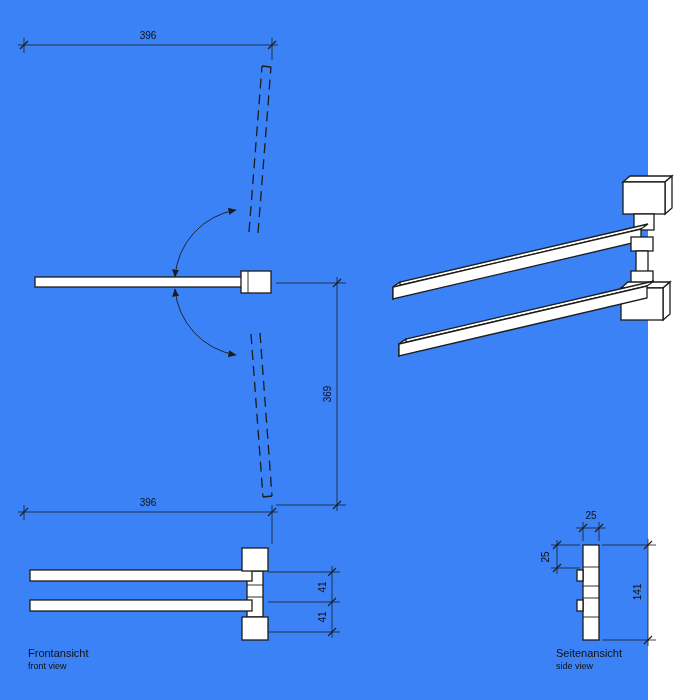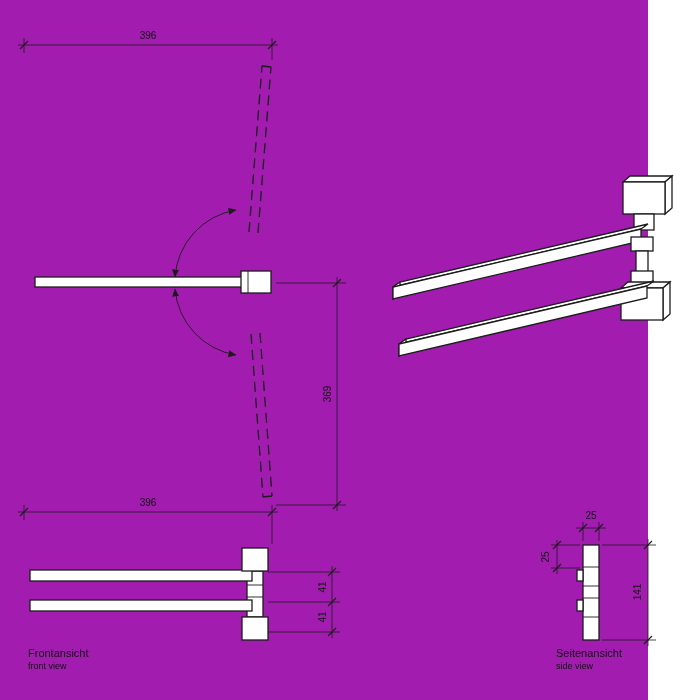--- a/index.html
+++ b/index.html
@@ -1,16 +1,16 @@
 <!DOCTYPE html>
 <html><head>
 <meta charset="utf-8">
 <style>
   html,body{margin:0;padding:0;background:#ffffff;}
-  .stage{width:648px;height:700px;background:#a21caf;position:relative;font-family:"Liberation Sans",sans-serif;}
+  .stage{width:648px;height:700px;background:#3b82f6;position:relative;font-family:"Liberation Sans",sans-serif;}
   svg{display:block;}
   .part{fill:#ffffff;stroke:#1c1c1c;stroke-width:1.3;stroke-linejoin:miter;}
   .thin{fill:none;stroke:#1c1c1c;stroke-width:0.9;}
   .dim{fill:none;stroke:#1c1c1c;stroke-width:0.8;}
   .tick{stroke:#1c1c1c;stroke-width:1.1;}
   .dash{fill:none;stroke:#1c1c1c;stroke-width:1.3;stroke-dasharray:10 6;}
   .arc{fill:none;stroke:#1c1c1c;stroke-width:0.9;}
   text{fill:#111111;}
   .dimtxt{font-size:10px;}
   .title{font-size:11px;}

